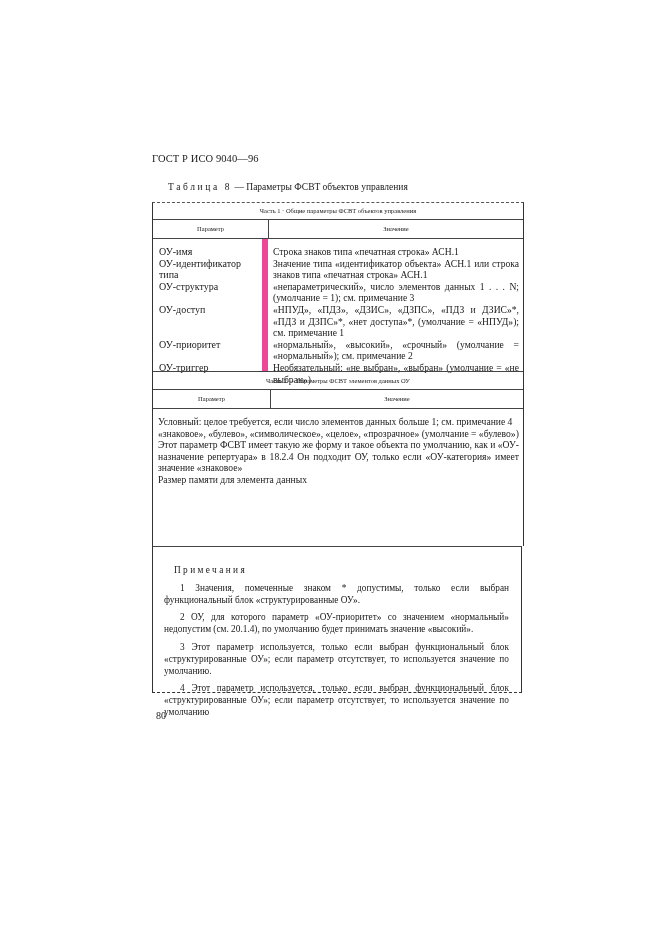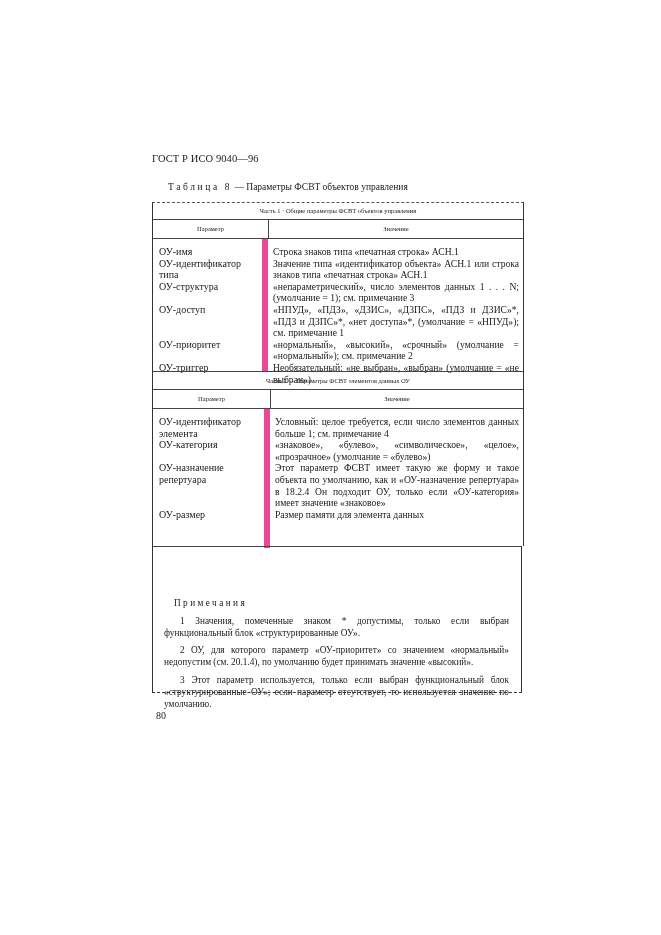--- a/index.html
+++ b/index.html
@@ -42,21 +42,21 @@
     font-size: 9.6px; line-height: 11.6px; text-align: justify;
   }
   .rows.r1 { height: 132px; }
   .rows.r2 { height: 139px; }
   .entry { display: block; }
   .notes {
     position: absolute; left: 152px; top: 546px; width: 370px; height: 147px;
     border: 1px solid #333; border-top: 1px solid #444; border-bottom: 1px dashed #333; box-sizing: border-box;
     padding: 18px 6px 0 5px; font-size: 9.3px; line-height: 11.8px;
   }
-  .notes-title { padding-left: 16px; letter-spacing: 2.4px; margin-bottom: 1px; margin-top: 33px; }
+  .notes-title { padding-left: 16px; letter-spacing: 2.4px; margin-bottom: 1px; }
   .note { text-indent: 16px; text-align: justify; margin: 6px; }
   .page-number {
     position: absolute; left: 156px; top: 710px; font-size: 10px;
   }
 </style>
 </head>
 <body>
 
 <div class="page-header">ГОСТ Р ИСО 9040—96</div>
 
@@ -90,35 +90,30 @@
   </div>
 </div>
 
 <div class="tbl part2">
   <div class="part-title">Часть 2 — Параметры ФСВТ элементов данных ОУ</div>
   <div class="colhead">
     <div class="c1">Параметр</div>
     <div class="c2">Значение</div>
   </div>
   <div class="rows r2">
-    <div class="c1">
-      <span class="entry" style="height:23.2px">ОУ-идентификатор элемента</span>
-      <span class="entry" style="height:23.2px">ОУ-категория</span>
-      <span class="entry" style="height:46.4px">ОУ-назначение репертуара</span>
-      <span class="entry">ОУ-размер</span>
-    </div>
     <div class="c2">
       <span class="entry">Условный: целое требуется, если число элементов данных больше 1; см. примечание 4</span>
       <span class="entry">«знаковое», «булево», «символическое», «целое», «прозрачное» (умолчание = «булево»)</span>
       <span class="entry">Этот параметр ФСВТ имеет такую же форму и такое объекта по умолчанию, как и «ОУ-назначение репертуара» в 18.2.4 Он подходит ОУ, только если «ОУ-категория» имеет значение «знаковое»</span>
       <span class="entry">Размер памяти для элемента данных</span>
     </div>
   </div>
 </div>
 
 <div class="notes">
   <div class="notes-title">Примечания</div>
   <p class="note">1 Значения, помеченные знаком * допустимы, только если выбран функциональный блок «структурированные ОУ».</p>
   <p class="note">2 ОУ, для которого параметр «ОУ-приоритет» со значением «нормальный» недопустим (см. 20.1.4), по умолчанию будет принимать значение «высокий».</p>
   <p class="note">3 Этот параметр используется, только если выбран функциональный блок «структурированные ОУ»; если параметр отсутствует, то используется значение по умолчанию.</p>
+  <p class="note">4 Этот параметр используется, только если выбран функциональный блок «структурированные ОУ»; если параметр отсутствует, то используется значение по умолчанию</p>
 </div>
 
 <div class="page-number">80</div>
 
 </body></html>

